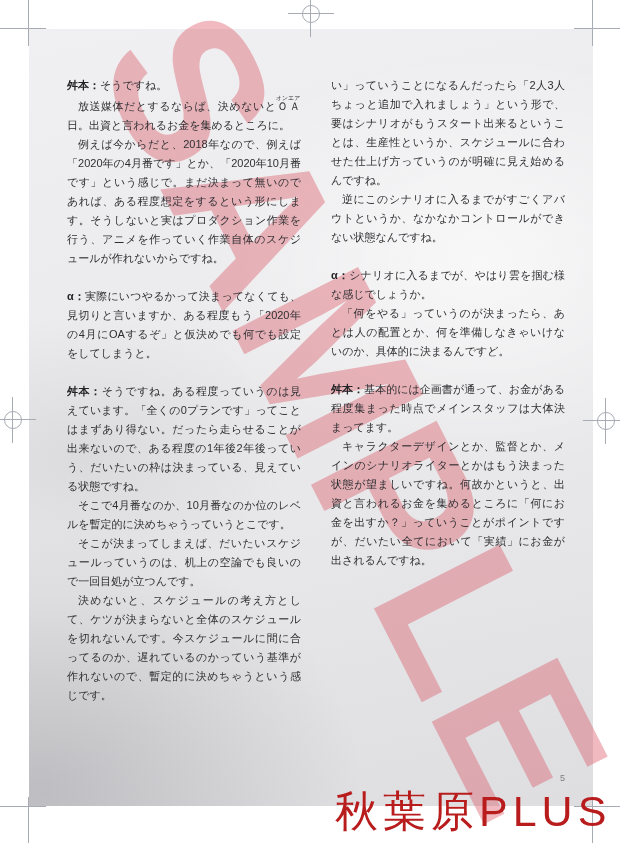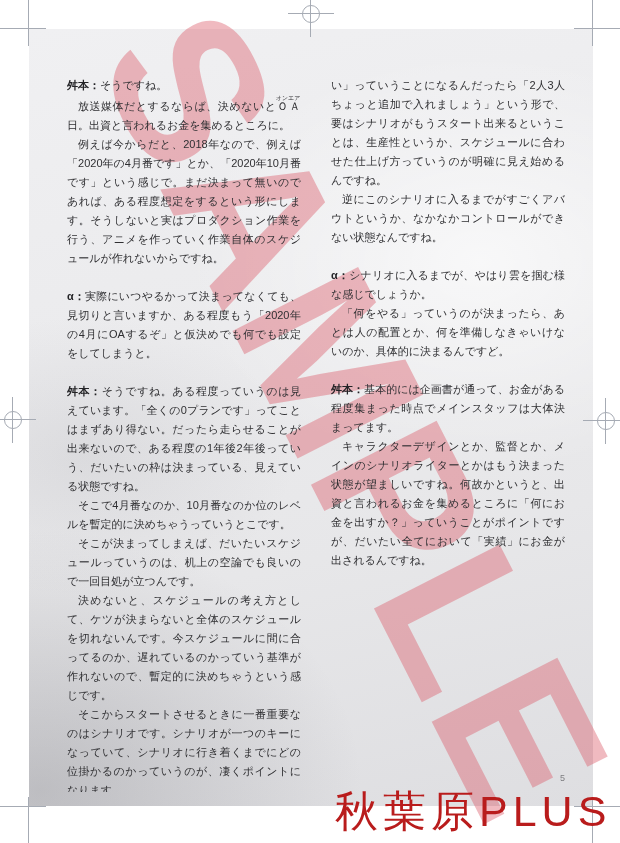--- a/index.html
+++ b/index.html
@@ -51,21 +51,20 @@
   <div class="columns">
     <div class="col" id="col-left">
         <p class="para"><b>舛本：</b><span>そうですね。</span></p>
         <p class="para indent"><span>放送媒体だとするならば、決めないと</span><ruby><span>ＯＡ</span><rt>オンエア</rt></ruby><span>日。出資と言われるお金を集めるところに。</span></p>
         <p class="para indent"><span>例えば今からだと、2018年なので、例えば「2020年の4月番です」とか、「2020年10月番です」という感じで。まだ決まって無いのであれば、ある程度想定をするという形にします。そうしないと実はプロダクション作業を行う、アニメを作っていく作業自体のスケジュールが作れないからですね。</span></p>
         <p class="para new-block"><b>α：</b><span>実際にいつやるかって決まってなくても、見切りと言いますか、ある程度もう「2020年の4月にOAするぞ」と仮決めでも何でも設定をしてしまうと。</span></p>
         <p class="para new-block"><b>舛本：</b><span>そうですね。ある程度っていうのは見えています。「全くの0プランです」ってことはまずあり得ない。だったら走らせることが出来ないので、ある程度の1年後2年後っていう、だいたいの枠は決まっている、見えている状態ですね。</span></p>
         <p class="para indent"><span>そこで4月番なのか、10月番なのか位のレベルを暫定的に決めちゃうっていうとこです。</span></p>
         <p class="para indent"><span>そこが決まってしまえば、だいたいスケジュールっていうのは、机上の空論でも良いので一回目処が立つんです。</span></p>
         <p class="para indent"><span>決めないと、スケジュールの考え方として、ケツが決まらないと全体のスケジュールを切れないんです。今スケジュールに間に合ってるのか、遅れているのかっていう基準が作れないので、暫定的に決めちゃうという感じです。</span></p>
-        <p class="para indent"><span>そこからスタートさせるときに一番重要なのはシナリオです。シナリオが一つのキーになっていて、シナリオに行き着くまでにどの位掛かるのかっていうのが、凄くポイントになります。</span></p>
       </div>
     <div class="col" id="col-right">
         <p class="para"><span>い」っていうことになるんだったら「2人3人ちょっと追加で入れましょう」という形で、要はシナリオがもうスタート出来るということは、生産性というか、スケジュールに合わせた仕上げ方っていうのが明確に見え始めるんですね。</span></p>
         <p class="para indent"><span>逆にこのシナリオに入るまでがすごくアバウトというか、なかなかコントロールができない状態なんですね。</span></p>
         <p class="para new-block"><b>α：</b><span>シナリオに入るまでが、やはり雲を掴む様な感じでしょうか。</span></p>
         <p class="para indent"><span>「何をやる」っていうのが決まったら、あとは人の配置とか、何を準備しなきゃいけないのか、具体的に決まるんですど。</span></p>
         <p class="para new-block"><b>舛本：</b><span>基本的には企画書が通って、お金がある程度集まった時点でメインスタッフは大体決まってます。</span></p>
         <p class="para indent"><span>キャラクターデザインとか、監督とか、メインのシナリオライターとかはもう決まった状態が望ましいですね。何故かというと、出資と言われるお金を集めるところに「何にお金を出すか？」っていうことがポイントですが、だいたい全てにおいて「実績」にお金が出されるんですね。</span></p>
       </div>
   </div>

